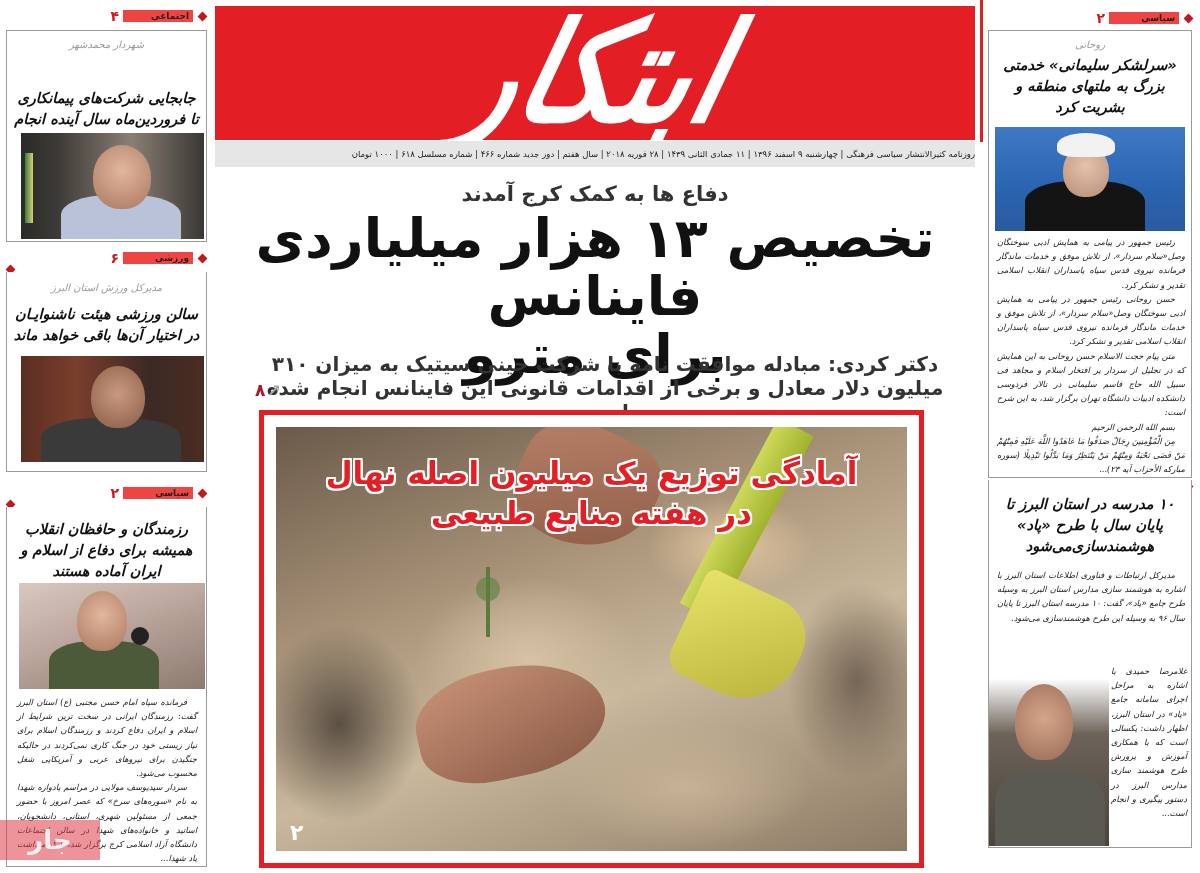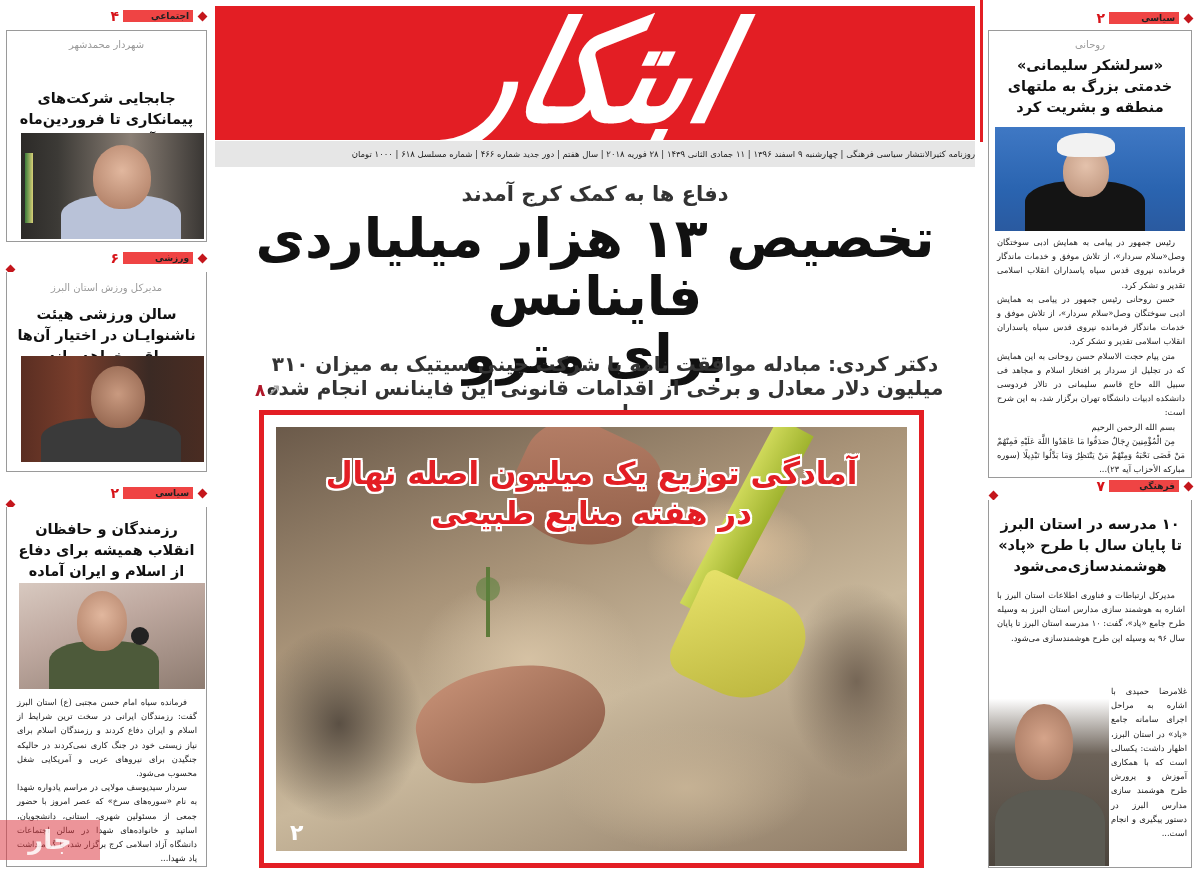--- a/index.html
+++ b/index.html
@@ -4,21 +4,21 @@
 <style>
   * { box-sizing: border-box; margin: 0; padding: 0; }
   html, body { width: 1200px; height: 873px; overflow: hidden; background: #ffffff; }
   body { position: relative; font-family: "DejaVu Sans", sans-serif; direction: rtl; color: #111; }
 
   .col { position: absolute; top: 0; height: 873px; }
   .col-left { left: 0; width: 212px; }
   .col-right { left: 980px; width: 220px; }
   .col-center { left: 215px; width: 760px; }
 
-  .box { position: absolute; border: 1px solid #9a9a9a; background: #fff; }
+  .box { position: absolute; border: 1px solid #9a9a9a; background: #fff; font-style: italic; }
 
   .sec-head { position: absolute; height: 16px; display: flex; align-items: center; direction: rtl; }
   .sec-head .dot { width: 7px; height: 7px; background: #c4161c; transform: rotate(45deg); margin-left: 6px; }
   .sec-head .bar { background: #ef4444; height: 12px; width: 70px; display: flex; align-items: center; padding-right: 4px; font-size: 9px; font-weight: bold; color: #222; }
   .sec-head .num { color: #d7141a; font-size: 14px; font-weight: bold; margin-right: 4px; }
   .sec-dot2 { position: absolute; width: 7px; height: 7px; background: #c4161c; transform: rotate(45deg); }
 
   .kicker { position: absolute; width: 100%; text-align: center; font-size: 10px; color: #9a9a9a; }
   .title { position: absolute; width: 100%; text-align: center; font-weight: bold; font-size: 14.5px; line-height: 21px; color: #111; padding: 0 4px; }
 
@@ -178,21 +178,21 @@
       <p style="text-indent:10px;">مِنَ الْمُؤْمِنِینَ رِجَالٌ صَدَقُوا مَا عَاهَدُوا اللَّهَ عَلَیْهِ فَمِنْهُمْ مَنْ قَضَی نَحْبَهُ وَمِنْهُمْ مَنْ یَنْتَظِرُ وَمَا بَدَّلُوا تَبْدِیلًا (سوره مبارکه الأحزاب آیه ۲۳)...</p>
     </div>
   </div>
 
   <div class="sec-head" style="top:478px; right:8px;">
     <span class="dot"></span>
     <span class="bar">فرهنگی</span>
     <span class="num">۷</span>
   </div>
   <div class="sec-dot2" style="left:10px; top:492px;"></div>
-  <div class="box" style="left:8px; top:500px; width:204px; height:368px; border-top:none;">
+  <div class="box" style="left:8px; top:480px; width:204px; height:368px; border-top:none;">
     <div class="title" style="top:14px;">۱۰ مدرسه در استان البرز تا پایان سال با طرح «پاد» هوشمندسازی‌می‌شود</div>
     <div class="body-text" style="left:8px; top:88px; width:188px;">
       <p style="text-indent:10px;">مدیرکل ارتباطات و فناوری اطلاعات استان البرز با اشاره به هوشمند سازی مدارس استان البرز به وسیله طرح جامع «پاد»، گفت: ۱۰ مدرسه استان البرز تا پایان سال ۹۶ به وسیله این طرح هوشمندسازی می‌شود.</p>
     </div>
     <div class="photo" style="left:0; top:180px; width:120px; height:186px; background: linear-gradient(180deg,#fff 0%, #fff 10%, #6c6258 40%, #4b443c 100%);">
       <div class="shirt" style="left:6px; top:110px; width:110px; height:80px; background:#5b5a52; border-radius:40% 40% 0 0;"></div>
       <div class="face" style="left:26px; top:24px; width:58px; height:76px; background: radial-gradient(circle at 50% 45%, #d5a48a, #9a6c56);"></div>
     </div>
     <div class="body-text" style="left:122px; top:184px; width:76px; text-align:justify;">غلامرضا حمیدی با اشاره به مراحل اجرای سامانه جامع «پاد» در استان البرز، اظهار داشت: یکسالی است که با همکاری آموزش و پرورش طرح هوشمند سازی مدارس البرز در دستور پیگیری و انجام است...</div>
   </div>

